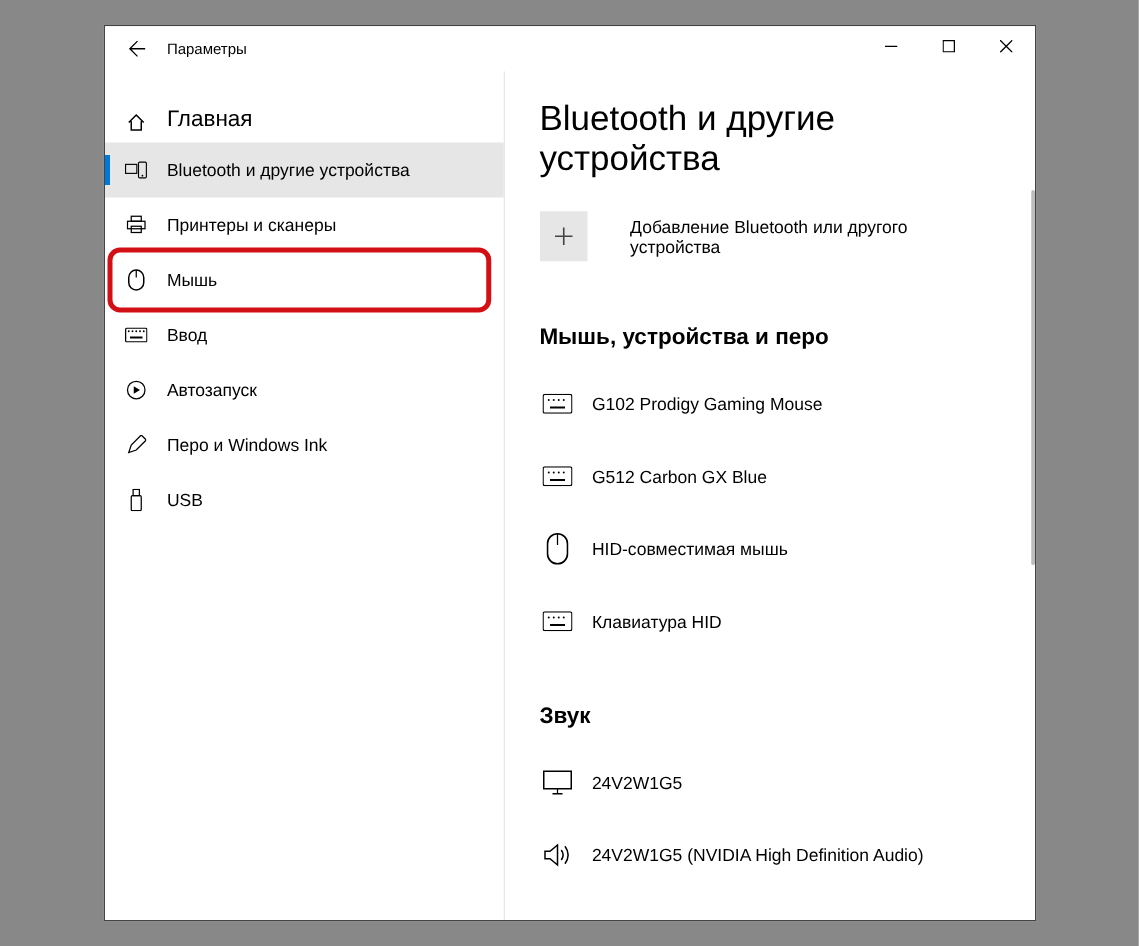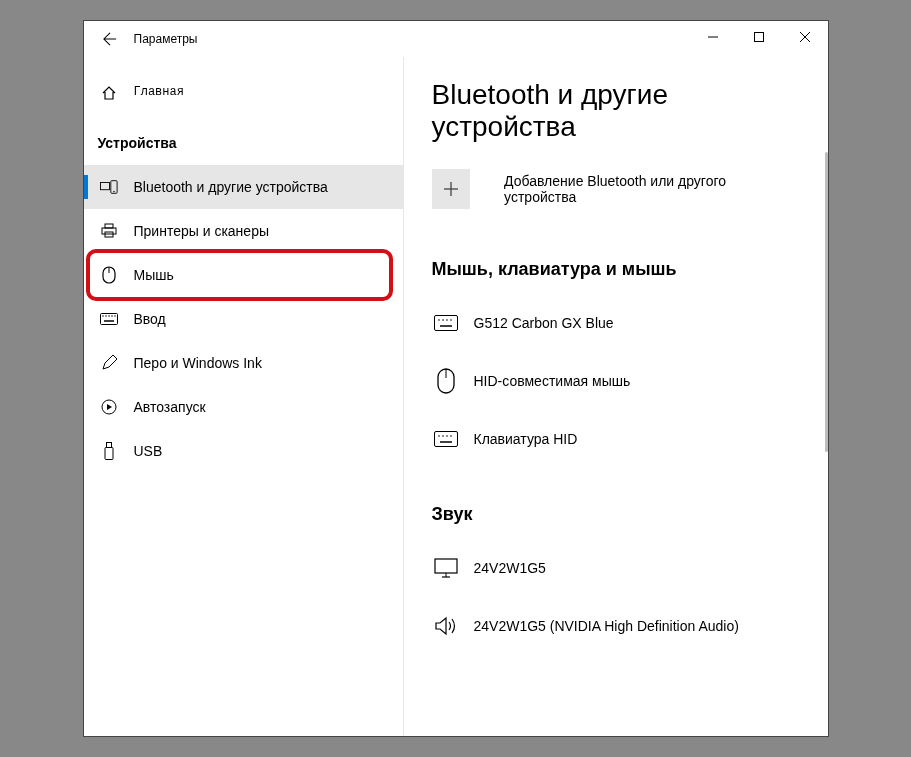--- a/index.html
+++ b/index.html
@@ -58,25 +58,24 @@
     flex-direction: column;
     padding-top: 20px;
     border-right: 1px solid #e6e6e6;
   }
   .sidebar-inner {
     display: flex;
     flex-direction: column;
   }
   .home-row {
     display: flex;
-    align-items: flex-start;
+    align-items: flex-end;
     padding: 8px 8px 8px 14px;
-    font-size: 12px;
+    font-size: 18px;
     cursor: pointer;
-    font-family: Liberation Mono, monospace;
   }
   .home-row .icon-holder {
     width: 22px;
     display: flex; justify-content: center;
   }
   .home-row .label { margin-left: 14px; }
   .search-box {
     margin: 12px 14px 0 14px;
     height: 34px;
     border: 1px solid #999;
@@ -230,21 +229,20 @@
         <div class="home-row">
           <span class="icon-holder">
             <svg width="16" height="16" viewBox="0 0 16 16">
                 <path d="M2 8 L8 2 L14 8 M4 7 V14 H12 V7" stroke="#000" fill="none" stroke-width="1.2"></path>
               </svg>
           </span>
           <span class="label">Главная</span>
         </div>
 
 
-        <div class="section-header">Устройства</div>
 
         <div class="nav-item selected">
           <span class="icon-holder">
             <svg width="18" height="16" viewBox="0 0 20 16">
                 <rect x="0.5" y="3" width="10" height="8" stroke="#000" fill="none"></rect>
                 <rect x="12" y="1" width="7" height="14" rx="1" stroke="#000" fill="none"></rect>
                 <circle cx="15.5" cy="13" r="0.8" fill="#000"></circle>
               </svg>
           </span>
           <span class="label">Bluetooth и другие устройства</span>
@@ -283,34 +281,34 @@
                 <line x1="15" y1="3" x2="15" y2="3" stroke="#000" stroke-width="1.5" stroke-linecap="round"></line>
                 <line x1="4" y1="8" x2="14" y2="8" stroke="#000" stroke-width="1.5"></line>
               </svg>
           </span>
           <span class="label">Ввод</span>
         </div>
 
         <div class="nav-item">
           <span class="icon-holder">
             <svg width="16" height="16" viewBox="0 0 16 16">
-                <path d="M2 14 L4 8 L12 0 L16 4 L8 12 L2 14 Z" stroke="#000" fill="none" stroke-width="1"></path>
-              </svg>
-          </span>
-          <span class="label">Перо и Windows Ink</span>
-        </div>
-
-        <div class="nav-item">
-          <span class="icon-holder">
-            <svg width="16" height="16" viewBox="0 0 16 16">
                 <circle cx="8" cy="8" r="7" stroke="#000" fill="none"></circle>
                 <path d="M6 5 L11 8 L6 11 Z" fill="#000"></path>
               </svg>
           </span>
           <span class="label">Автозапуск</span>
+        </div>
+
+        <div class="nav-item">
+          <span class="icon-holder">
+            <svg width="16" height="16" viewBox="0 0 16 16">
+                <path d="M2 14 L4 8 L12 0 L16 4 L8 12 L2 14 Z" stroke="#000" fill="none" stroke-width="1"></path>
+              </svg>
+          </span>
+          <span class="label">Перо и Windows Ink</span>
         </div>
 
         <div class="nav-item">
           <span class="icon-holder">
             <svg width="10" height="18" viewBox="0 0 10 18">
                 <rect x="2.5" y="0.5" width="5" height="5" stroke="#000" fill="none"></rect>
                 <rect x="1" y="5.5" width="8" height="12" rx="1" stroke="#000" fill="none"></rect>
               </svg>
           </span>
           <span class="label">USB</span>
@@ -325,58 +323,71 @@
       <div class="add-device">
         <div class="plus">
           <svg width="16" height="16" viewBox="0 0 16 16">
               <line x1="8" y1="1" x2="8" y2="15" stroke="#444" stroke-width="1.3"></line>
               <line x1="1" y1="8" x2="15" y2="8" stroke="#444" stroke-width="1.3"></line>
             </svg>
         </div>
         <div class="txt">Добавление Bluetooth или другого устройства</div>
       </div>
 
-      <div class="group-title">Мышь, клавиатура и мышь</div>
-
+      <div class="group-title">Мышь, устройства и перо</div>
 
       <div class="device-row">
         <span class="dev-icon">
           <svg width="24" height="16" viewBox="0 0 24 16">
               <rect x="0.5" y="0.5" width="23" height="15" rx="1.5" stroke="#000" fill="none"></rect>
               <circle cx="5" cy="5" r="0.8" fill="#000"></circle>
               <circle cx="9" cy="5" r="0.8" fill="#000"></circle>
               <circle cx="13" cy="5" r="0.8" fill="#000"></circle>
               <circle cx="17" cy="5" r="0.8" fill="#000"></circle>
               <line x1="6" y1="11" x2="18" y2="11" stroke="#000" stroke-width="1.5"></line>
             </svg>
         </span>
-        <span class="dev-label">G512 Carbon GX Blue</span>
-      </div>
-
-      <div class="device-row">
-        <span class="dev-icon">
-          <svg width="18" height="26" viewBox="0 0 18 26">
-              <rect x="1" y="1" width="16" height="24" rx="8" stroke="#000" fill="none" stroke-width="1.3"></rect>
-              <line x1="9" y1="1" x2="9" y2="10" stroke="#000"></line>
-            </svg>
-        </span>
-        <span class="dev-label">HID-совместимая мышь</span>
+        <span class="dev-label">G102 Prodigy Gaming Mouse</span>
       </div>
 
       <div class="device-row">
         <span class="dev-icon">
           <svg width="24" height="16" viewBox="0 0 24 16">
               <rect x="0.5" y="0.5" width="23" height="15" rx="1.5" stroke="#000" fill="none"></rect>
               <circle cx="5" cy="5" r="0.8" fill="#000"></circle>
               <circle cx="9" cy="5" r="0.8" fill="#000"></circle>
               <circle cx="13" cy="5" r="0.8" fill="#000"></circle>
               <circle cx="17" cy="5" r="0.8" fill="#000"></circle>
               <line x1="6" y1="11" x2="18" y2="11" stroke="#000" stroke-width="1.5"></line>
             </svg>
         </span>
+        <span class="dev-label">G512 Carbon GX Blue</span>
+      </div>
+
+      <div class="device-row">
+        <span class="dev-icon">
+          <svg width="18" height="26" viewBox="0 0 18 26">
+              <rect x="1" y="1" width="16" height="24" rx="8" stroke="#000" fill="none" stroke-width="1.3"></rect>
+              <line x1="9" y1="1" x2="9" y2="10" stroke="#000"></line>
+            </svg>
+        </span>
+        <span class="dev-label">HID-совместимая мышь</span>
+      </div>
+
+      <div class="device-row">
+        <span class="dev-icon">
+          <svg width="24" height="16" viewBox="0 0 24 16">
+              <rect x="0.5" y="0.5" width="23" height="15" rx="1.5" stroke="#000" fill="none"></rect>
+              <circle cx="5" cy="5" r="0.8" fill="#000"></circle>
+              <circle cx="9" cy="5" r="0.8" fill="#000"></circle>
+              <circle cx="13" cy="5" r="0.8" fill="#000"></circle>
+              <circle cx="17" cy="5" r="0.8" fill="#000"></circle>
+              <line x1="6" y1="11" x2="18" y2="11" stroke="#000" stroke-width="1.5"></line>
+            </svg>
+        </span>
         <span class="dev-label">Клавиатура HID</span>
       </div>
 
       <div class="group-title group2">Звук</div>
 
       <div class="device-row">
         <span class="dev-icon">
           <svg width="24" height="20" viewBox="0 0 24 20">
               <rect x="1" y="1" width="22" height="14" stroke="#000" fill="none" stroke-width="1.2"></rect>
               <line x1="8" y1="19" x2="16" y2="19" stroke="#000" stroke-width="1.2"></line>

